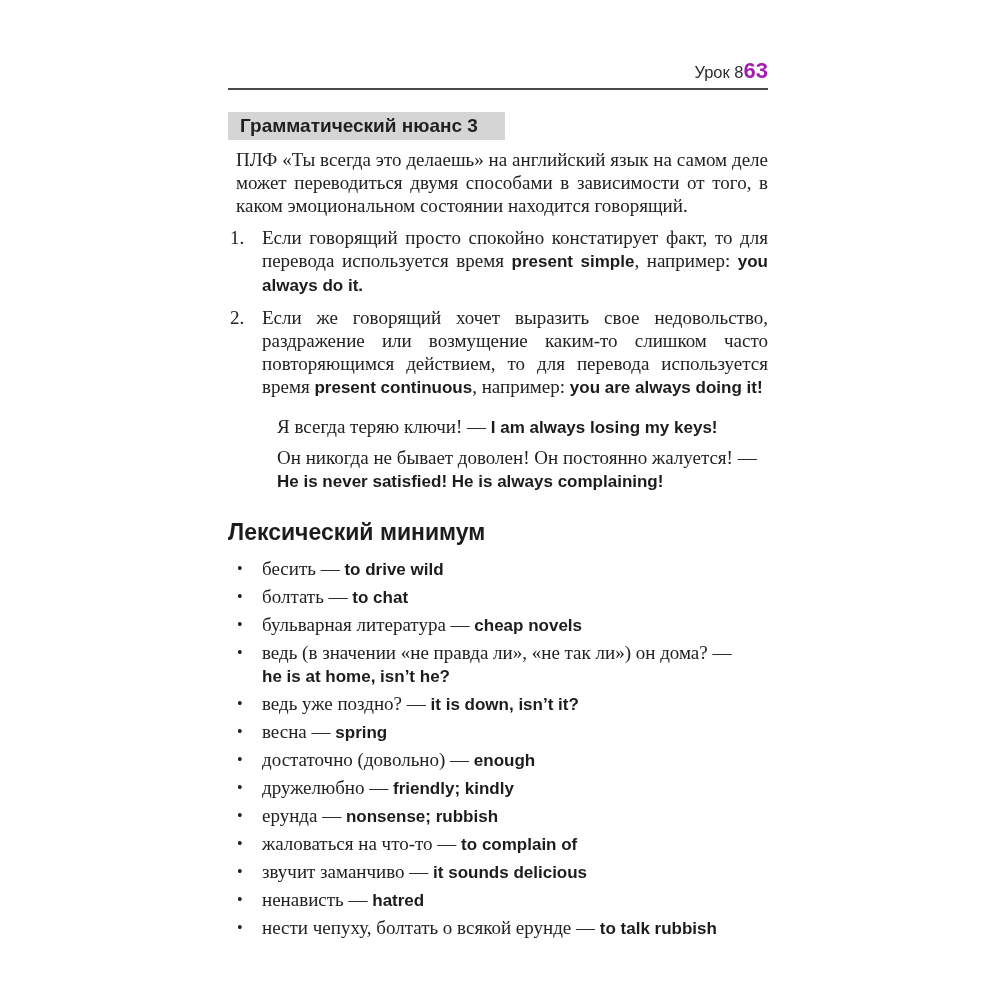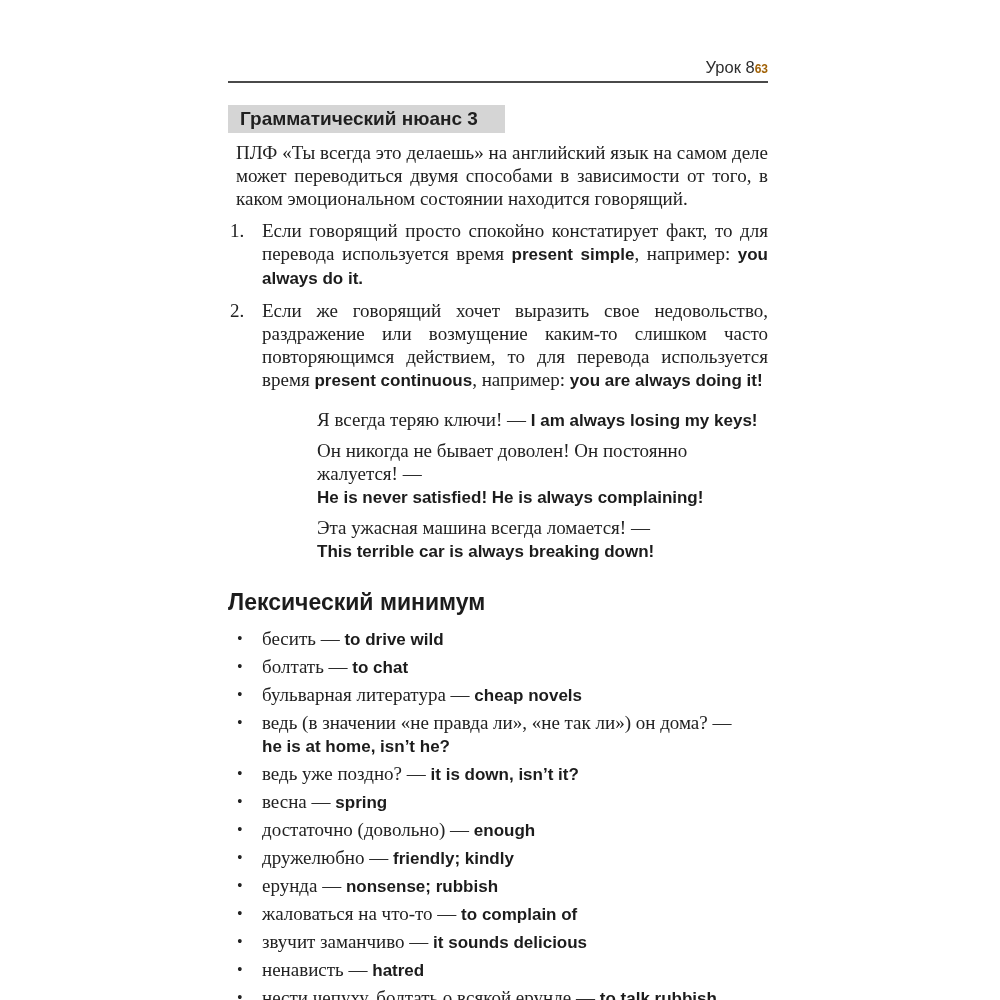--- a/index.html
+++ b/index.html
@@ -9,21 +9,21 @@
     color:#222222;
   }
   .content{margin-left:228px;width:540px;padding-top:58px;}
 
   .page-header{
     display:flex;justify-content:flex-end;align-items:baseline;
     border-bottom:2px solid #4a4a4a;padding-bottom:4px;
     font-family:"Liberation Sans","DejaVu Sans",sans-serif;
   }
   .lesson{font-size:16.5px;color:#2e2e2e;}
-  .pagenum{font-size:12px;font-weight:700;color:#a16207;}
+  .pagenum{font-size:22px;font-weight:700;color:#a21caf;}
 
   .nuance-bar{
     display:inline-block;background:#d5d5d5;color:#1f1f1f;
     font-family:"Liberation Sans","DejaVu Sans",sans-serif;
     font-weight:700;font-size:19px;line-height:23px;
     padding:2px 27px 3px 12px;margin-top:22px;
   }
 
   .intro{font-size:19px;line-height:23px;text-align:justify;margin:8px 0 0 8px;}
 
@@ -34,21 +34,21 @@
   }
   .num{position:absolute;left:2px;top:0;}
 
   .en{
     font-family:"Liberation Sans","DejaVu Sans",sans-serif;
     font-weight:700;font-size:17px;color:#1c1c1c;
   }
   .enblock{display:inline-block;}
 
   .examples{margin:16px 0 0 49px;}
-  .example{font-size:19px;line-height:23px;margin-bottom:7px;margin-left:40px;}
+  .example{font-size:19px;line-height:23px;margin-bottom:7px;}
 
   .lexicon-heading{
     font-family:"Liberation Sans","DejaVu Sans",sans-serif;
     font-weight:700;font-size:23px;color:#1c1c1c;
     margin:26px 0 0 0;
   }
 
   .bullet-list{margin-top:11px;}
   .bullet-item{
     position:relative;padding-left:34px;margin-bottom:4px;
@@ -74,21 +74,20 @@
   <p class="intro">ПЛФ «Ты всегда это делаешь» на английский язык на самом деле может переводиться двумя способами в зависимости от того, в ка­ком эмоциональном состоянии находится говорящий.</p>
 
   <div class="num-list" id="numbered-list">
       <div class="num-item"><span class="num">1.</span><span class="num-text"><span>Если говорящий просто спокойно констатирует факт, то для перевода используется время </span><span class="en">present simple</span><span>, например: </span><span class="en">you always do it.</span></span></div>
       <div class="num-item"><span class="num">2.</span><span class="num-text"><span>Если же говорящий хочет выразить свое недовольство, раздра­жение или возмущение каким-то слишком часто повторяю­щимся действием, то для перевода используется время </span><span class="en">present continuous</span><span>, например: </span><span class="en">you are always doing it!</span></span></div>
     </div>
 
   <div class="examples" id="examples">
       <div class="example"><span class="ru">Я всегда теряю ключи! — </span><span class="en enblock">I am always losing my keys!</span></div>
       <div class="example"><span class="ru">Он никогда не бывает доволен! Он постоянно жалуется! — </span><span class="en enblock">He is never satisfied! He is always complaining!</span></div>
-      <div class="example"><span class="ru">Эта ужасная машина всегда ломается! — </span><span class="en enblock">This terrible car is always breaking down!</span></div>
     </div>
 
   <h2 class="lexicon-heading">Лексический минимум</h2>
 
   <div class="bullet-list" id="lexicon-list">
       <div class="bullet-item">
         <span class="dot">•</span>
         <div class="bullet-text"><span class="ru">бесить — </span><span class="en enblock">to drive wild</span></div>
       </div>
       <div class="bullet-item">

